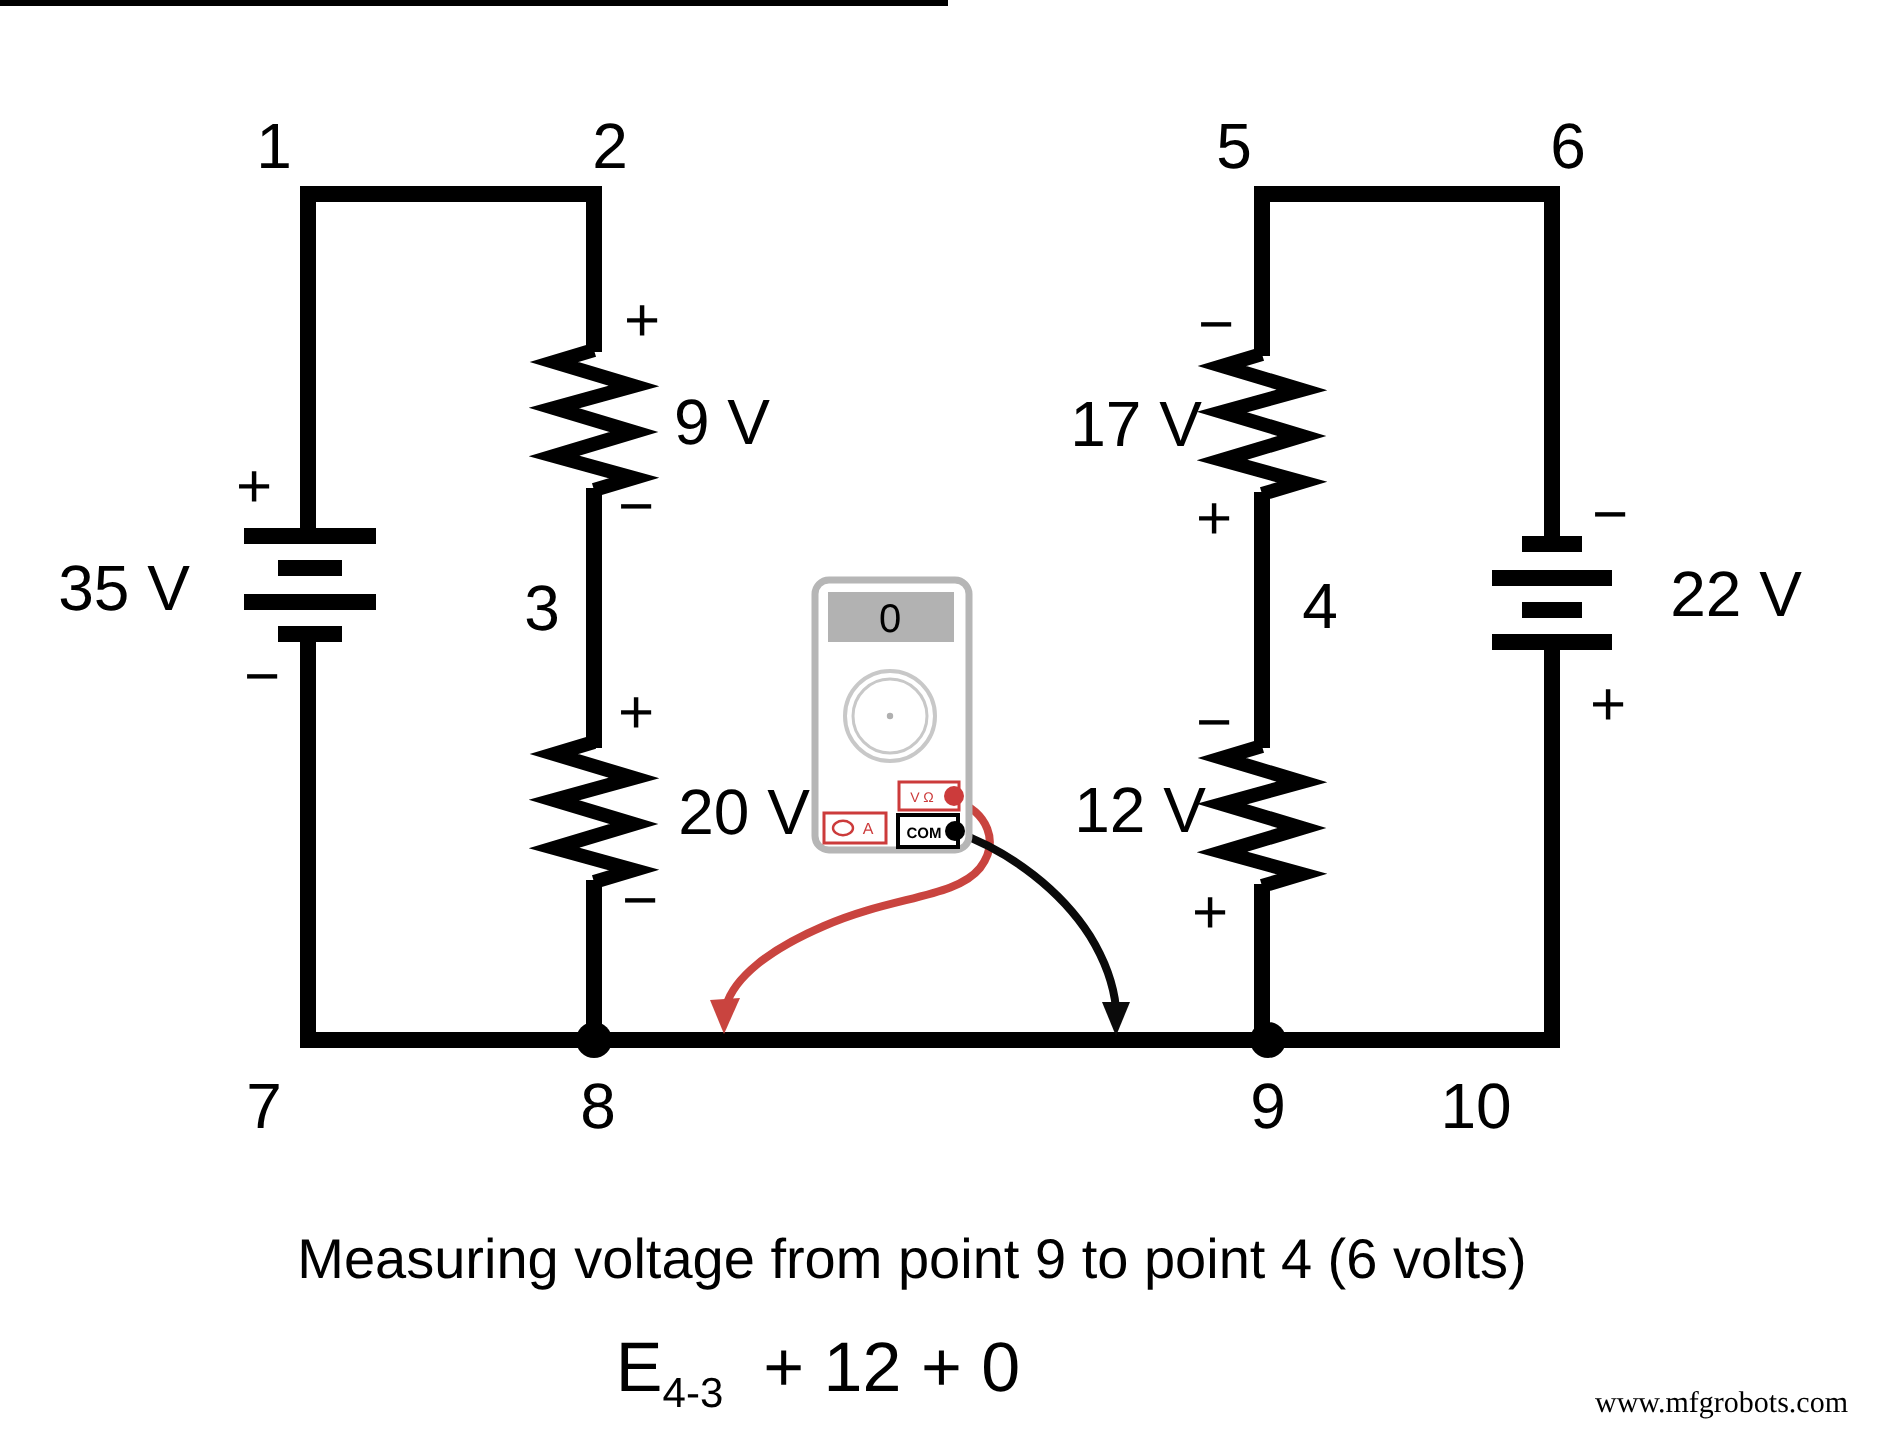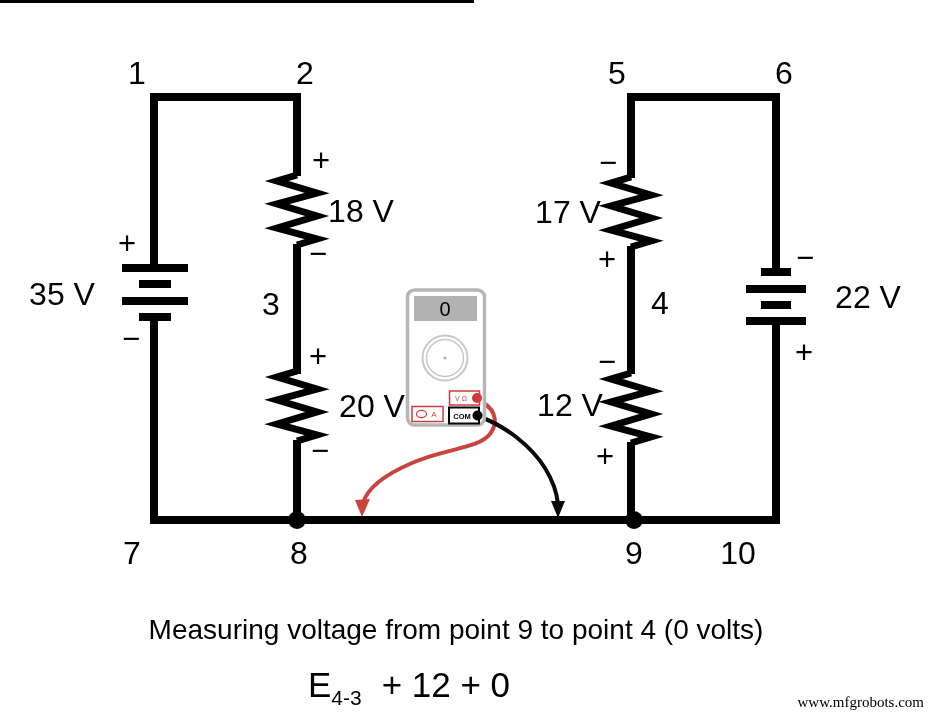--- a/index.html
+++ b/index.html
@@ -111,38 +111,38 @@
   <div class="lbl" style="left:784px;top:73px">6</div>
   <div class="lbl" style="left:132px;top:553px">7</div>
   <div class="lbl" style="left:299px;top:553px">8</div>
   <div class="lbl" style="left:634px;top:553px">9</div>
   <div class="lbl" style="left:738px;top:553px">10</div>
   <div class="lbl" style="left:271px;top:304px">3</div>
   <div class="lbl" style="left:660px;top:303px">4</div>
 
   <div class="lbl" style="left:62px;top:294px">35 V</div>
   <div class="lbl" style="left:868px;top:297px">22 V</div>
-  <div class="lbl" style="left:361px;top:211px">18 V</div>
+  <div class="lbl" style="left:361px;top:211px">9 V</div>
   <div class="lbl" style="left:372px;top:406px">20 V</div>
   <div class="lbl" style="left:568px;top:212px">17 V</div>
   <div class="lbl" style="left:570px;top:405px">12 V</div>
 
   <div class="sign" style="left:127px;top:243px">+</div>
   <div class="sign" style="left:131px;top:338px">−</div>
   <div class="sign" style="left:805px;top:257px">−</div>
   <div class="sign" style="left:804px;top:352px">+</div>
   <div class="sign" style="left:321px;top:160px">+</div>
   <div class="sign" style="left:318px;top:253px">−</div>
   <div class="sign" style="left:318px;top:356px">+</div>
   <div class="sign" style="left:320px;top:450px">−</div>
   <div class="sign" style="left:608px;top:162px">−</div>
   <div class="sign" style="left:607px;top:259px">+</div>
   <div class="sign" style="left:607px;top:361px">−</div>
   <div class="sign" style="left:605px;top:456px">+</div>
 
-  <div class="title">Measuring voltage from point 9 to point 4 (0 volts)</div>
+  <div class="title">Measuring voltage from point 9 to point 4 (6 volts)</div>
   <div class="formula">
     <span>E</span><sub>4-3</sub><span class="rest">+ 12 + 0</span>
   </div>
 
   <div class="watermark">www.mfgrobots.com</div>
 
 </div>
 
 </body></html>

